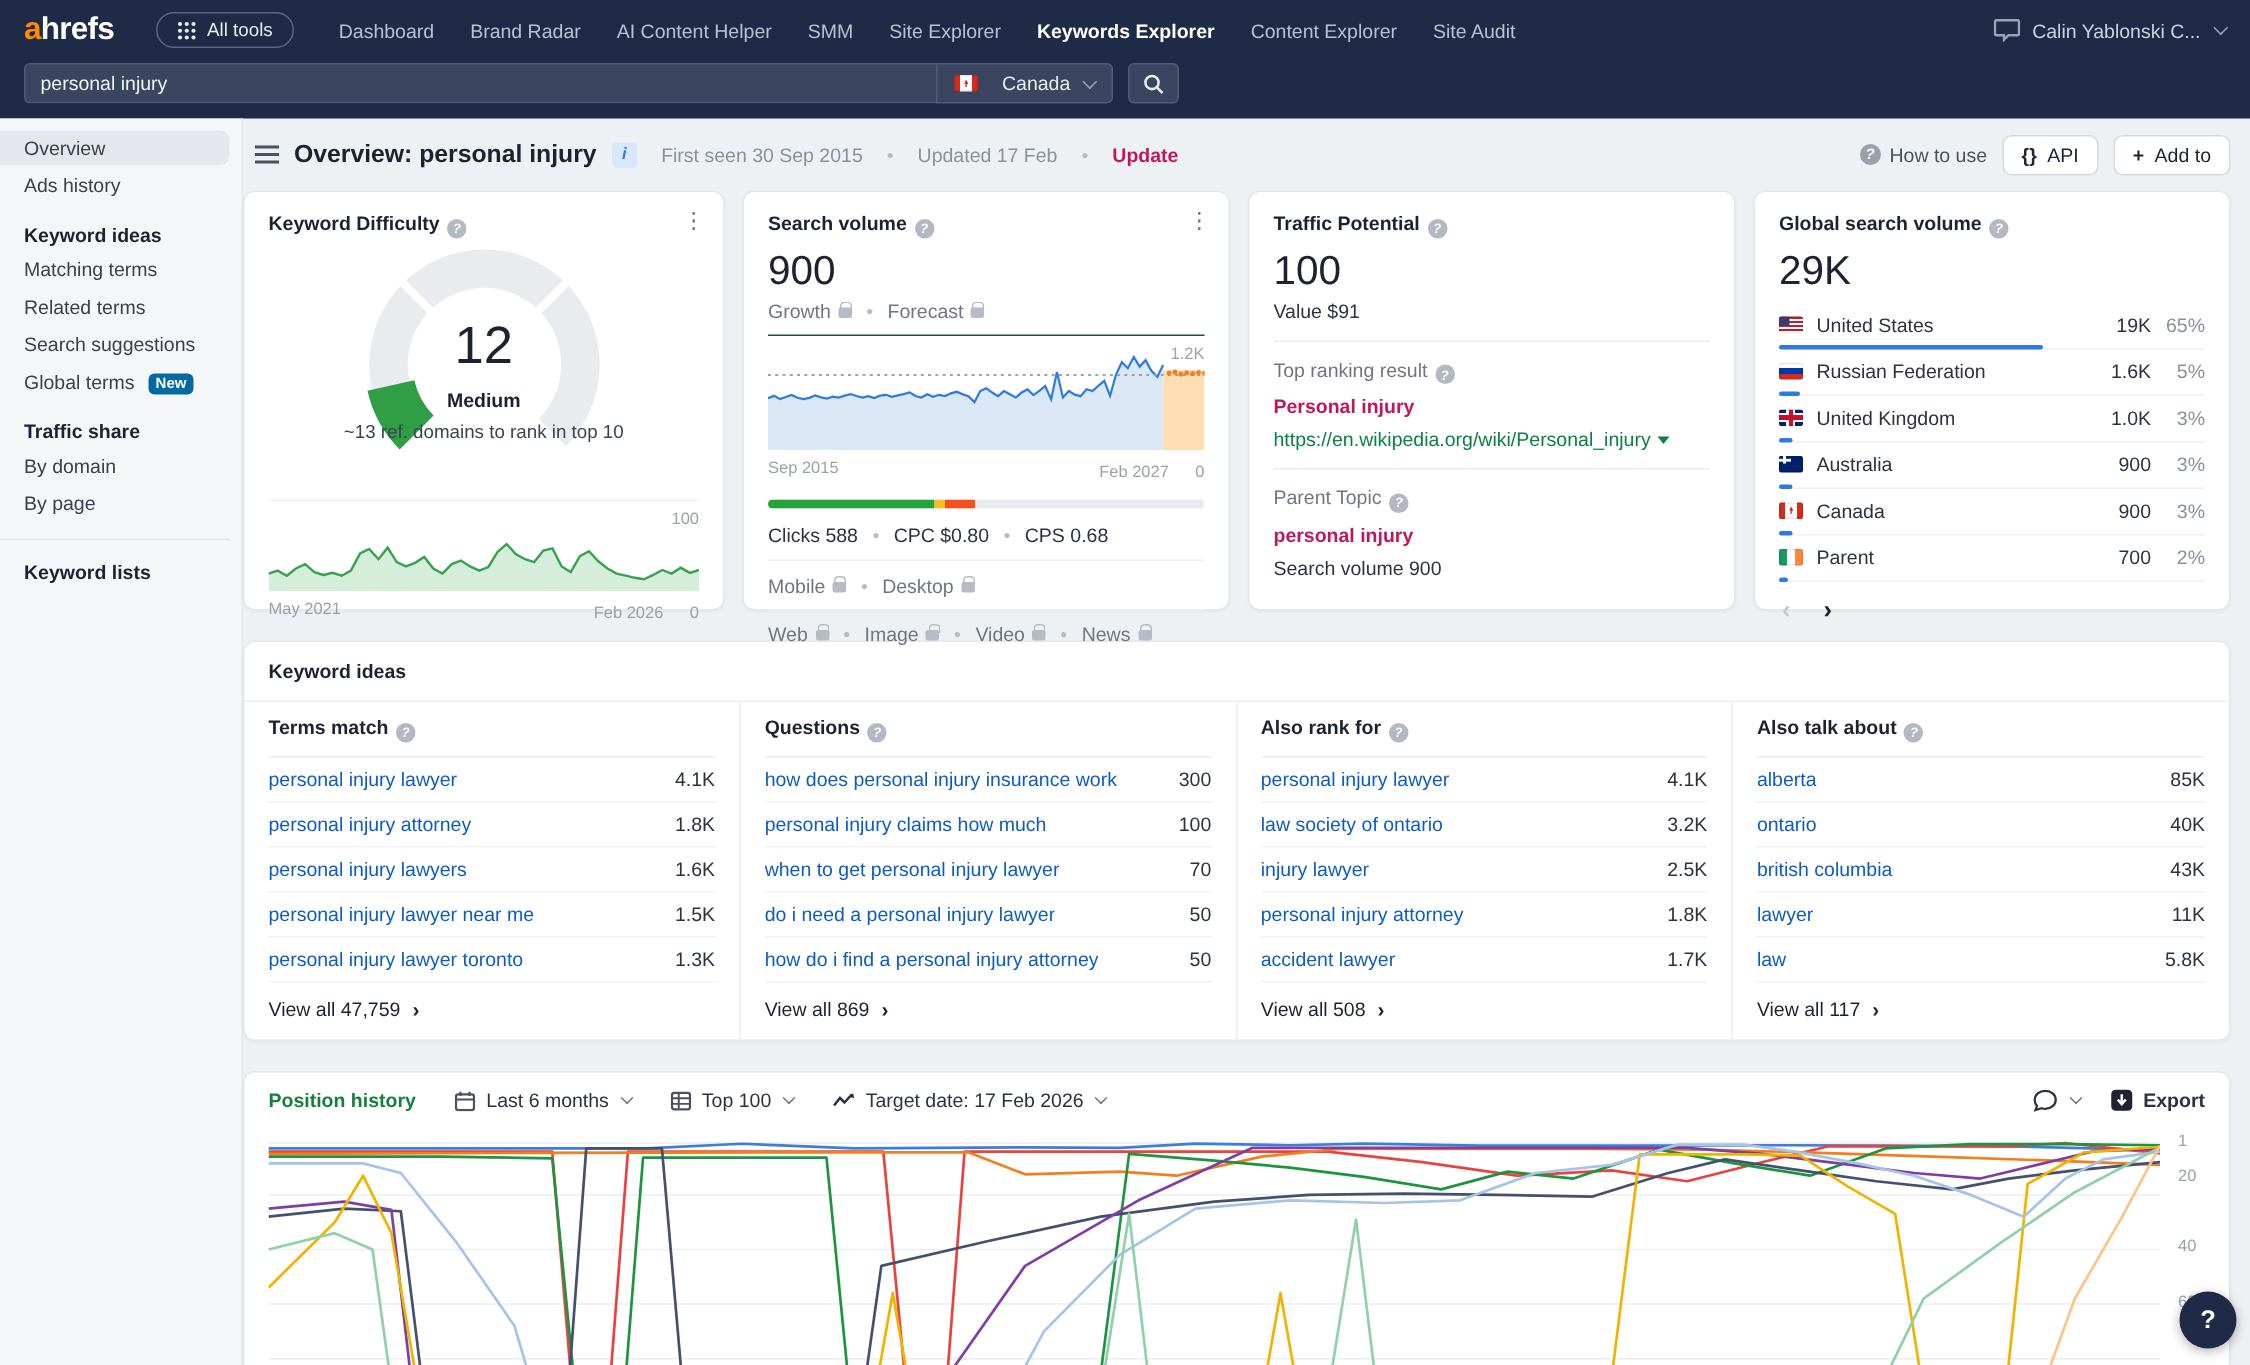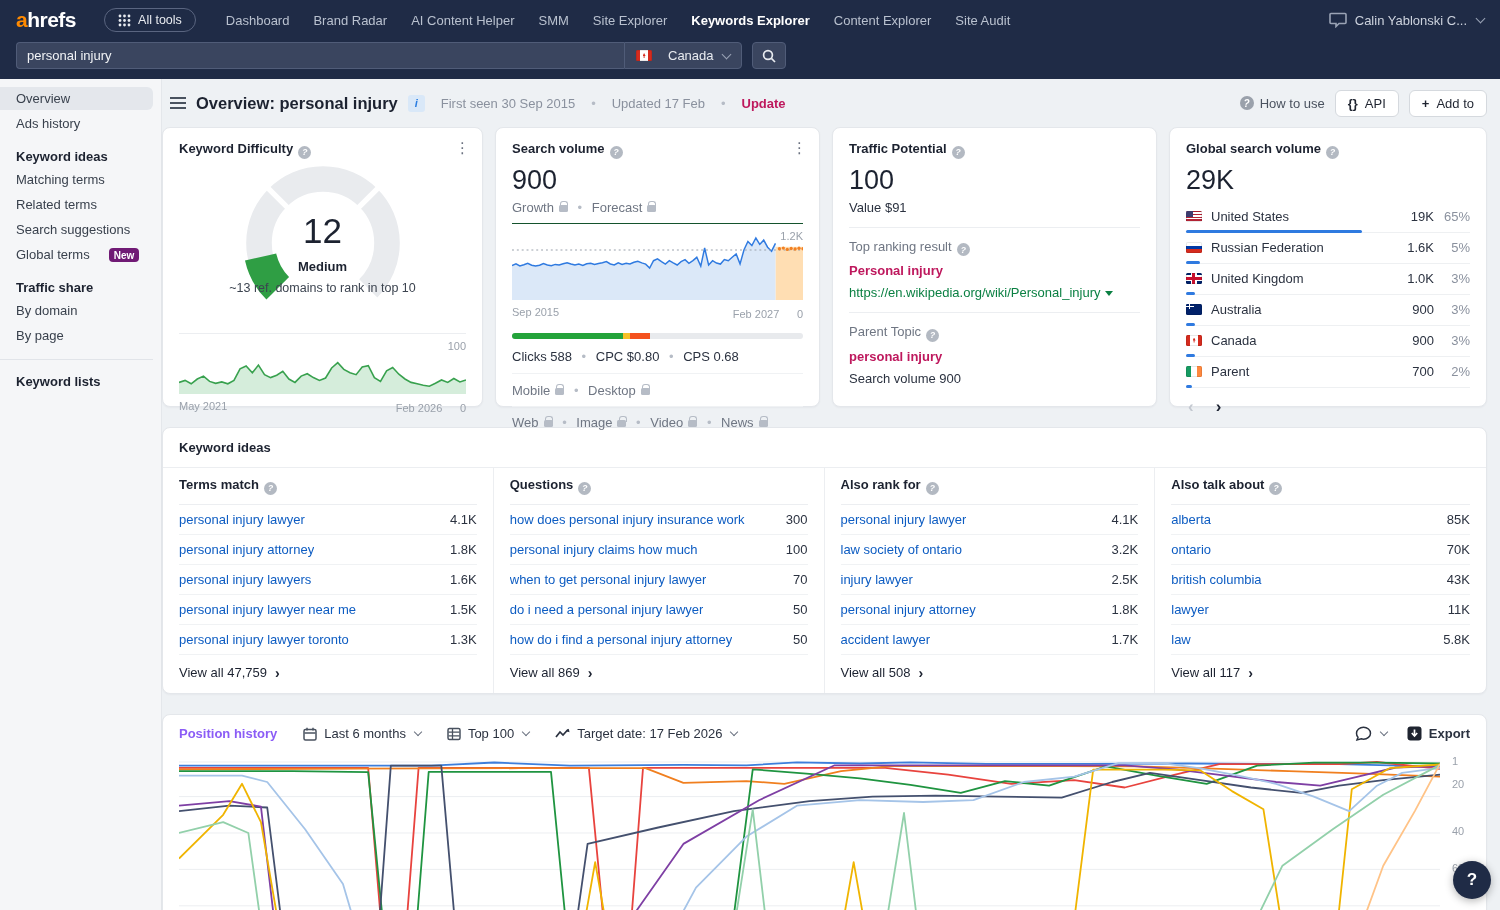--- a/index.html
+++ b/index.html
@@ -25,21 +25,21 @@
   .country-btn { display:flex; align-items:center; gap:7px; background:#3a455f; border:1px solid #505c78; border-radius:0 4px 4px 0; padding:0 11px; color:#e8ebf0; cursor:pointer; }
   .search-btn { width:34px; height:27px; margin-left:10px; background:#3a455f; border:1px solid #505c78; border-radius:4px; display:flex; align-items:center; justify-content:center; cursor:pointer; }
 
   
   .layout { display:flex; height:835px; }
   .sidebar { width:162px; background:#f5f6f8; border-right:1px solid #e4e7eb; padding:8px 8px 0 0; flex:none; }
   .sb-item { padding:4px 12px 4px 16px; color:#39414d; border-radius:0 6px 6px 0; cursor:pointer; margin-bottom:2px; }
   .sb-item.sel { background:#e4e7ec; }
   .sb-head { padding:12px 12px 4px 16px; font-weight:bold; color:#1c2230; }
   .sb-div { border-top:1px solid #e1e4e9; margin:12px 0 2px 0; }
-  .badge-new { background:#701a75; color:#fff; font-size:10px; font-weight:bold; border-radius:4px; padding:1.5px 5px; margin-left:19px; vertical-align:1px; }
+  .badge-new { background:#0369a1; color:#fff; font-size:10px; font-weight:bold; border-radius:4px; padding:1.5px 5px; margin-left:9px; vertical-align:1px; }
   .content { flex:1; padding:8px 13px 0 0; }
 
   
   .page-header { display:flex; align-items:center; height:32px; padding-left:8px; gap:10px; }
   .burger { width:16px; height:12px; border-top:2px solid #49525f; border-bottom:2px solid #49525f; position:relative; cursor:pointer; flex:none; }
   .burger::after { content:""; position:absolute; left:0; top:3px; width:100%; height:2px; background:#49525f; }
   .pg-title { font-size:16.5px; font-weight:bold; color:#1c2230; }
   .info-badge { width:17px; height:17px; background:#d9e8f8; color:#2a7de1; border-radius:3px; font-size:11px; font-weight:bold; font-style:italic; display:inline-flex; align-items:center; justify-content:center; cursor:pointer; }
   .pg-meta { color:#8a919e; font-size:13px; margin-left:6px; }
   .dot-sep { color:#b6bcc6; margin:0 6px; }
@@ -118,21 +118,21 @@
   .kw-col-head { padding:9px 0; border-bottom:1px solid #eceef1; font-weight:bold; color:#1c2230; }
   .kw-row { display:flex; align-items:center; justify-content:space-between; padding:7px 0; border-bottom:1px solid #f0f2f4; }
   .kw-link { color:#0d5cc2; cursor:pointer; white-space:nowrap; overflow:hidden; text-overflow:ellipsis; }
   .kw-vol { color:#2b3240; margin-left:10px; }
   .view-all { display:flex; align-items:center; gap:8px; padding:10px 0 12px 0; color:#1c2230; cursor:pointer; }
   .chev-r { color:#1c2230; font-size:14px; font-weight:bold; }
 
   
   .pos-card { background:#fff; border:1px solid #e4e7eb; border-radius:8px; box-shadow:0 1px 2px rgba(16,24,40,.04); margin-top:20px; height:228px; overflow:hidden; }
   .pos-controls { display:flex; align-items:center; gap:26px; padding:11px 16px 6px 16px; }
-  .pos-title { font-weight:bold; color:#8b5cf6; }
+  .pos-title { font-weight:bold; color:#15803d; }
   .ctrl { display:flex; align-items:center; gap:7px; color:#2b3240; cursor:pointer; }
   .ctrl .chev { border-color:#6b7280; width:6px; height:6px; }
   .pos-right { margin-left:auto; display:flex; align-items:center; gap:20px;font-weight:bold; }
   .pos-chart-zone { display:flex; padding:2px 0 0 16px; }
   .pos-svg-wrap { flex:1; position:relative; }
   .pos-ylabels { width:46px; position:relative; }
   .pos-ylabels span { position:absolute; left:12px; color:#9aa1ab; font-size:11px; }
 
   .help-fab { position:absolute; right:9px; bottom:11px; width:38px; height:38px; border-radius:50%; background:#1f2b46; color:#fff; font-size:17px; font-weight:bold; display:flex; align-items:center; justify-content:center; box-shadow:0 2px 8px rgba(0,0,0,.3); cursor:pointer; }
 </style>
@@ -509,21 +509,21 @@
             </div>
         </div>
         <div class="kw-col">
           <div class="kw-col-head"><span>Also talk about</span><i class="q-sm">?</i></div>
           <div class="kw-row">
               <span class="kw-link">alberta</span>
               <span class="kw-vol">85K</span>
             </div>
           <div class="kw-row">
               <span class="kw-link">ontario</span>
-              <span class="kw-vol">70K</span>
+              <span class="kw-vol">40K</span>
             </div>
           <div class="kw-row">
               <span class="kw-link">british columbia</span>
               <span class="kw-vol">43K</span>
             </div>
           <div class="kw-row">
               <span class="kw-link">lawyer</span>
               <span class="kw-vol">11K</span>
             </div>
           <div class="kw-row">

